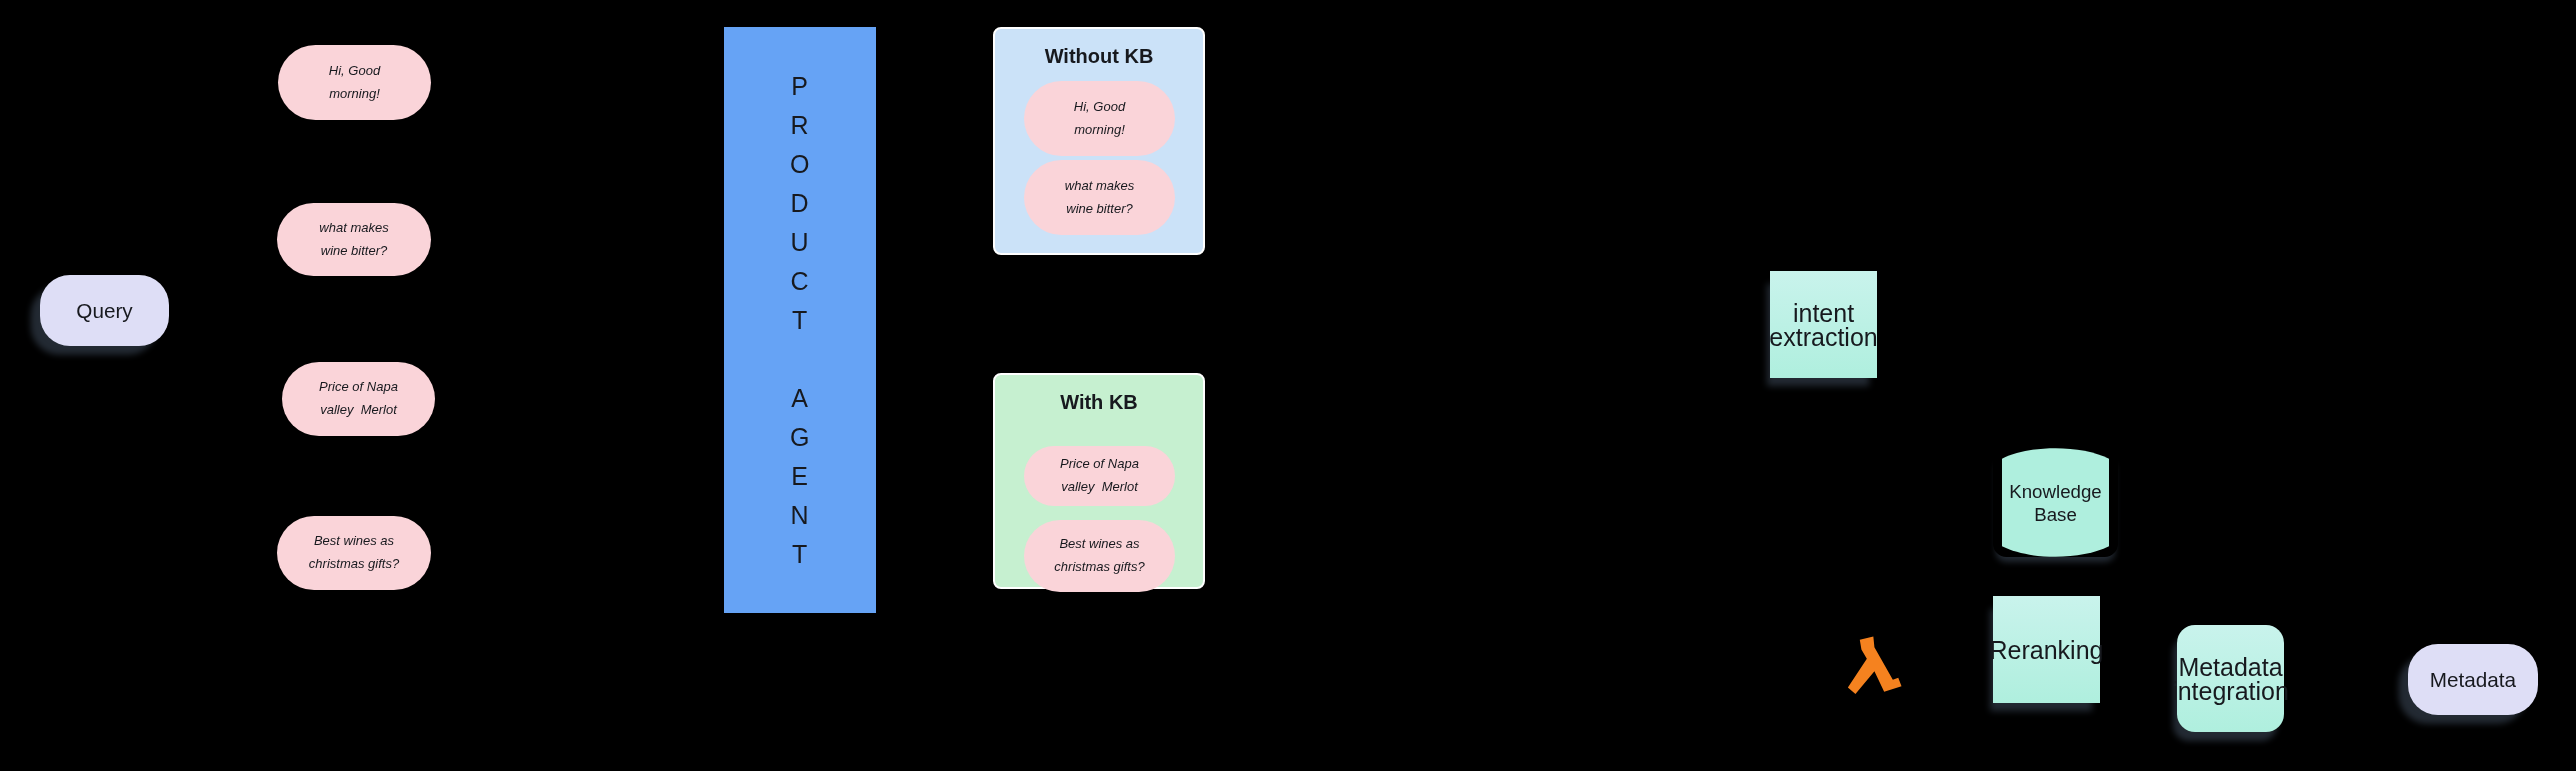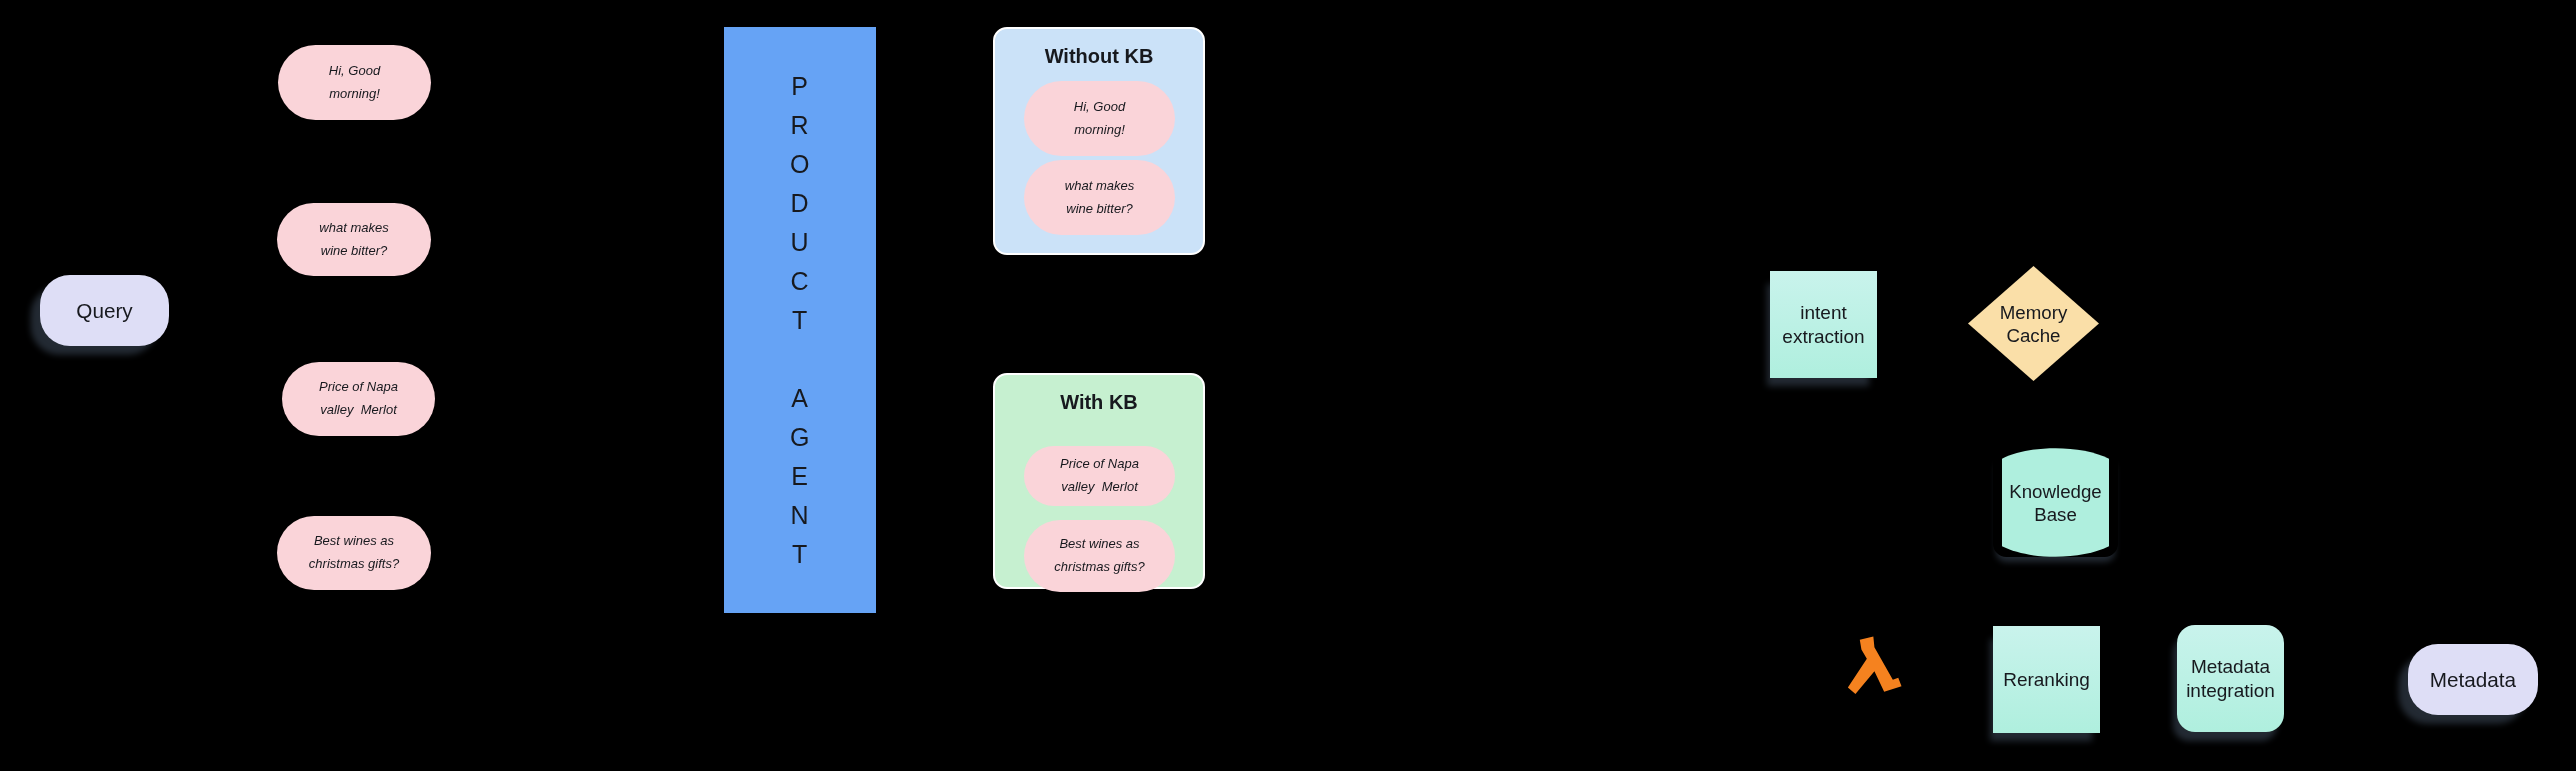--- a/index.html
+++ b/index.html
@@ -36,32 +36,32 @@
   .agent{
     background:var(--agent_blue);
     font-size:25px;
     line-height:39px;
     letter-spacing:0.7px;
   }
 
   
   .panel{
     border:2.7px solid var(--panel_border);
-    border-radius:14px;
+    border-radius:8px;
   }
   .panel-title{
     position:absolute;left:0;right:0;top:16px;
     text-align:center;font-weight:700;font-size:20px;
   }
 
   
   .teal-box{
     background:linear-gradient(180deg,var(--teal_light) 0%,var(--teal) 100%);
     box-shadow:-5.3px 10.7px 6.7px -2px var(--shadow);
-    font-size:19px;
+    font-size:25px;
     line-height:24px;
   }
 
   .shape-wrap svg{position:absolute;inset:0;width:100%;height:100%;}
   .shape-label{
     position:absolute;inset:0;
     display:flex;align-items:center;justify-content:center;text-align:center;
     font-size:18.7px;line-height:23px;white-space:pre-wrap;
   }
   .cyl-shadow{box-shadow:0 8px 6px -3.3px var(--shadow);border-radius:13.3px;}
@@ -130,43 +130,36 @@
       <span class="prewrap">Best wines as
 christmas gifts?</span>
     </div>
   </div>
 
   <div class="abs teal-box center" style="left:1770px;top:271px;width:107px;height:107px;">
     <span class="prewrap">intent
 extraction</span>
   </div>
 
-  <div class="abs shape-wrap" style="left:1968px;top:266px;width:131px;height:115px;">
-    <svg viewBox="0 0 197 173">
-      <polygon points="98.5,0 197,86.5 98.5,173 0,86.5" style="fill:var(--tan)"></polygon>
-    </svg>
-    <div class="shape-label">Memory
-Cache</div>
-  </div>
 
   <div class="abs shape-wrap cyl-shadow" style="left:1993px;top:448px;width:125px;height:109px;">
     <svg viewBox="0 0 161 164">
       <path d="M0,16 C42,-5 119,-5 161,16 L161,148 C119,169 42,169 0,148 Z" style="fill:var(--teal)"></path>
     </svg>
     <div class="shape-label">Knowledge
 Base</div>
   </div>
 
   <div class="abs" style="left:1843px;top:630px;width:65px;height:72px;">
     <svg viewBox="0 0 120 125" style="width:100%;height:100%;">
       <polygon points="31,14 56,8 58,28 92,88 102,84 108,100 76,110 58,72 23,114 9,102 44,49 34,32" style="fill:var(--orange)"></polygon>
     </svg>
   </div>
 
-  <div class="abs teal-box center" style="left:1993px;top:626px;width:107px;height:107px;">
+  <div class="abs teal-box center" style="left:1993px;top:596px;width:107px;height:107px;">
     <span class="prewrap">Reranking</span>
   </div>
 
   <div class="abs teal-box center" style="left:2177px;top:625px;width:107px;height:107px;border-radius:18px;">
     <span class="prewrap">Metadata
 integration</span>
   </div>
 
   <div class="abs note center" style="left:2408px;top:644px;width:130px;height:71px;">
     <span class="prewrap">Metadata</span>

